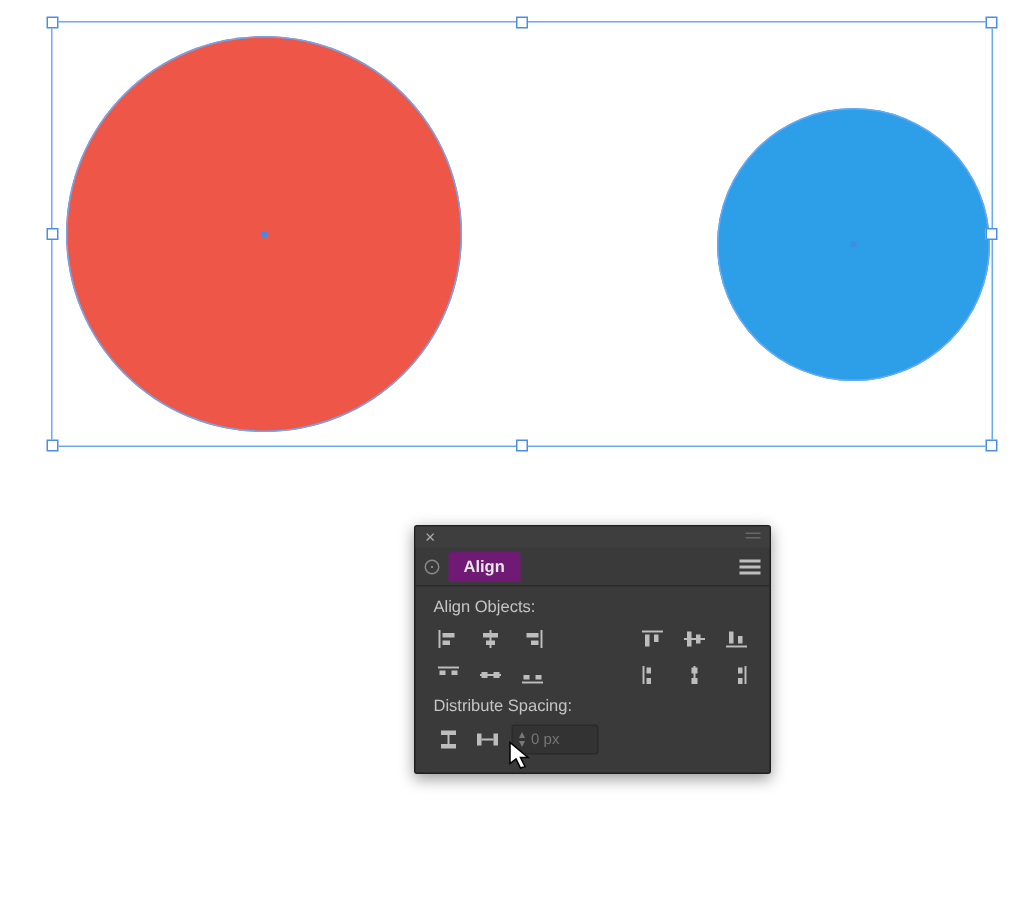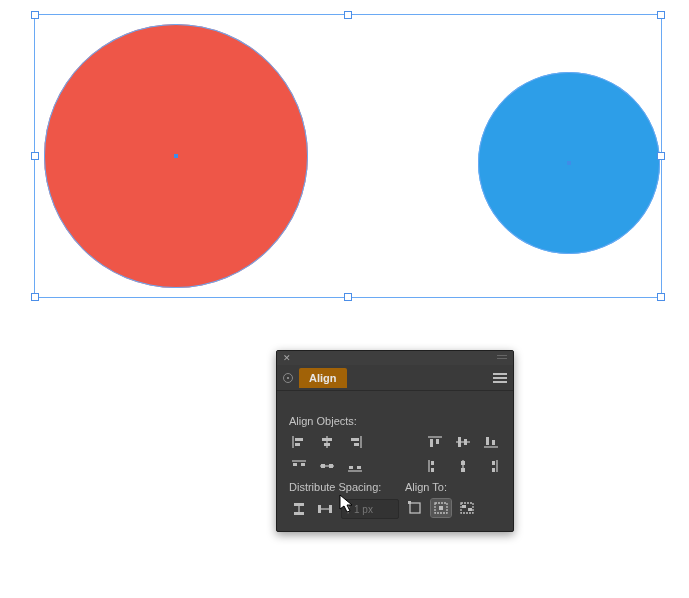--- a/index.html
+++ b/index.html
@@ -77,37 +77,37 @@
       linear-gradient(#666,#666) 0 6px/10px 1px no-repeat; }
     .panel-tabs {
       display:flex; align-items:center;
       height: 26px; padding: 0 6px;
       border-bottom:1px solid #2b2b2b;
     }
     .tab {
       padding: 4px 10px;
       font-weight: 600;
       color:#e6e6e6;
-      background:#a16207;
+      background:#701a75;
       border-radius: 2px 2px 0 0;
     }
     .tab-sun {
       width:10px; height:10px; border:1px solid #888; border-radius:50%;
       margin-right:6px;
       background:
         radial-gradient(circle,#888 1px, transparent 1px) center/100% 100%;
     }
     .flex-spacer{flex:1;}
     .hamburger {
       width:14px; display:flex; flex-direction:column; gap:2px; cursor:pointer;
     }
     .hamburger span{height:2px;background:#bdbdbd;display:block;}
 
     .panel-body { padding: 8px 12px 12px; display:flex; flex-direction:column; gap:6px; }
-    .section-label { color:#c5c5c5; font-size:11px; margin-top:16px; }
+    .section-label { color:#c5c5c5; font-size:11px; margin-top:0; }
     .row { display:flex; align-items:center; gap:18px; }
     .row.split { justify-content: space-between; }
     .group { display:flex; gap:8px; }
     .icon-btn {
       width:20px; height:18px;
       display:flex; align-items:center; justify-content:center;
       cursor:pointer; border-radius:2px;
       position:relative;
     }
 
@@ -290,46 +290,22 @@
                 <rect class="bar" x="2" y="4" width="3" height="8"></rect>
                 <rect class="bar" x="13" y="4" width="3" height="8"></rect>
                 <line class="line" x1="5" y1="8" x2="13" y2="8"></line>
               </svg>
             </div>
           <div class="spacing-box">
             <span class="updn">
                 <span>▴</span>
                 <span>▾</span>
               </span>
-            <span>1 px</span>
-          </div>
-        </div>
-      </div>
-      <div class="bottom-right">
-        <div class="sub-col-label">Align To:</div>
-        <div class="row" style="gap:6px; margin-top:6px;">
-          <div class="icon-btn">
-              <svg class="g" viewBox="0 0 18 16">
-                <rect class="line" fill="none" x="4" y="3" width="10" height="10"></rect>
-                <rect class="bar" x="2" y="1" width="3" height="3"></rect>
-              </svg>
-            </div>
-          <div class="icon-btn active">
-              <svg class="g" viewBox="0 0 18 16">
-                <rect class="line" fill="none" x="3" y="3" width="12" height="10" stroke-dasharray="2 1"></rect>
-                <rect class="bar" x="7" y="6" width="4" height="4"></rect>
-              </svg>
-            </div>
-          <div class="icon-btn">
-              <svg class="g" viewBox="0 0 18 16">
-                <rect class="line" fill="none" x="3" y="3" width="12" height="10" stroke-dasharray="2 1"></rect>
-                <rect class="bar" x="4" y="5" width="4" height="3"></rect>
-                <rect class="bar" x="10" y="8" width="4" height="3"></rect>
-              </svg>
-            </div>
+            <span>0 px</span>
+          </div>
         </div>
       </div>
     </div>
   </div>
 </div>
 
 <svg class="cursor-arrow" width="16" height="20" viewBox="0 0 16 20">
   <path d="M1 1 L1 15 L5 12 L8 18 L11 17 L8 11 L13 11 Z" fill="#fff" stroke="#000" stroke-width="1"></path>
 </svg>
 

